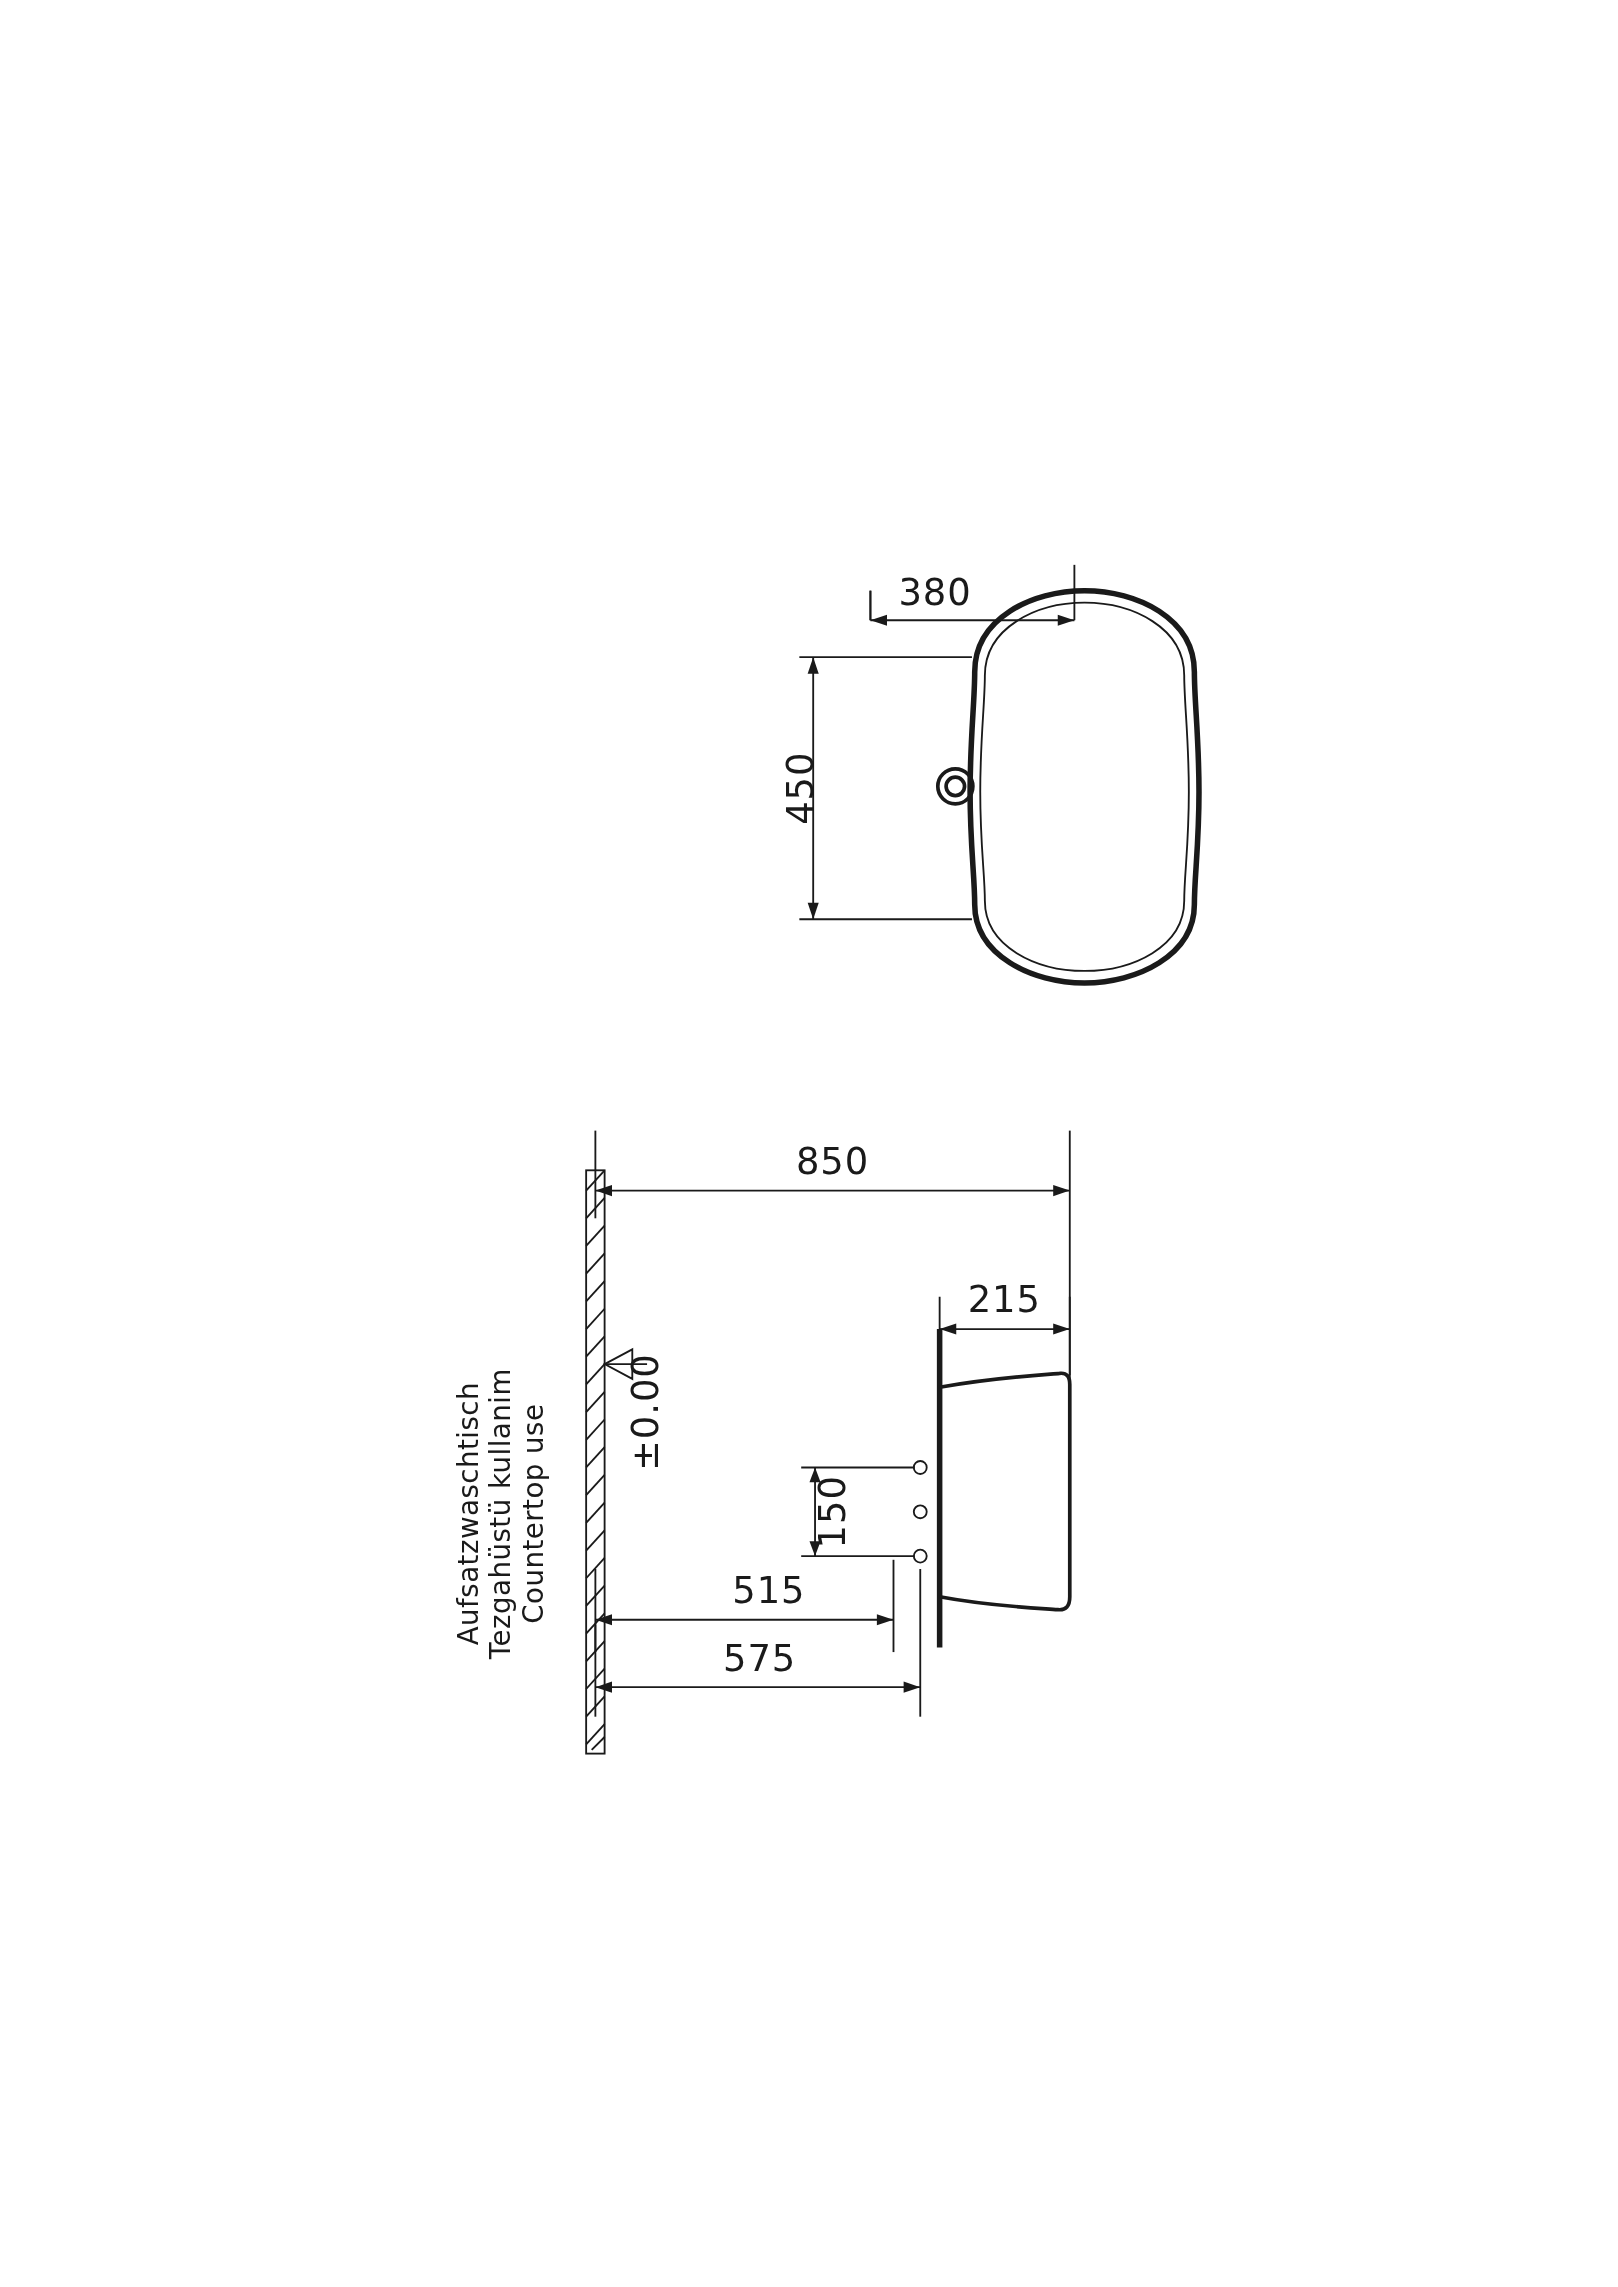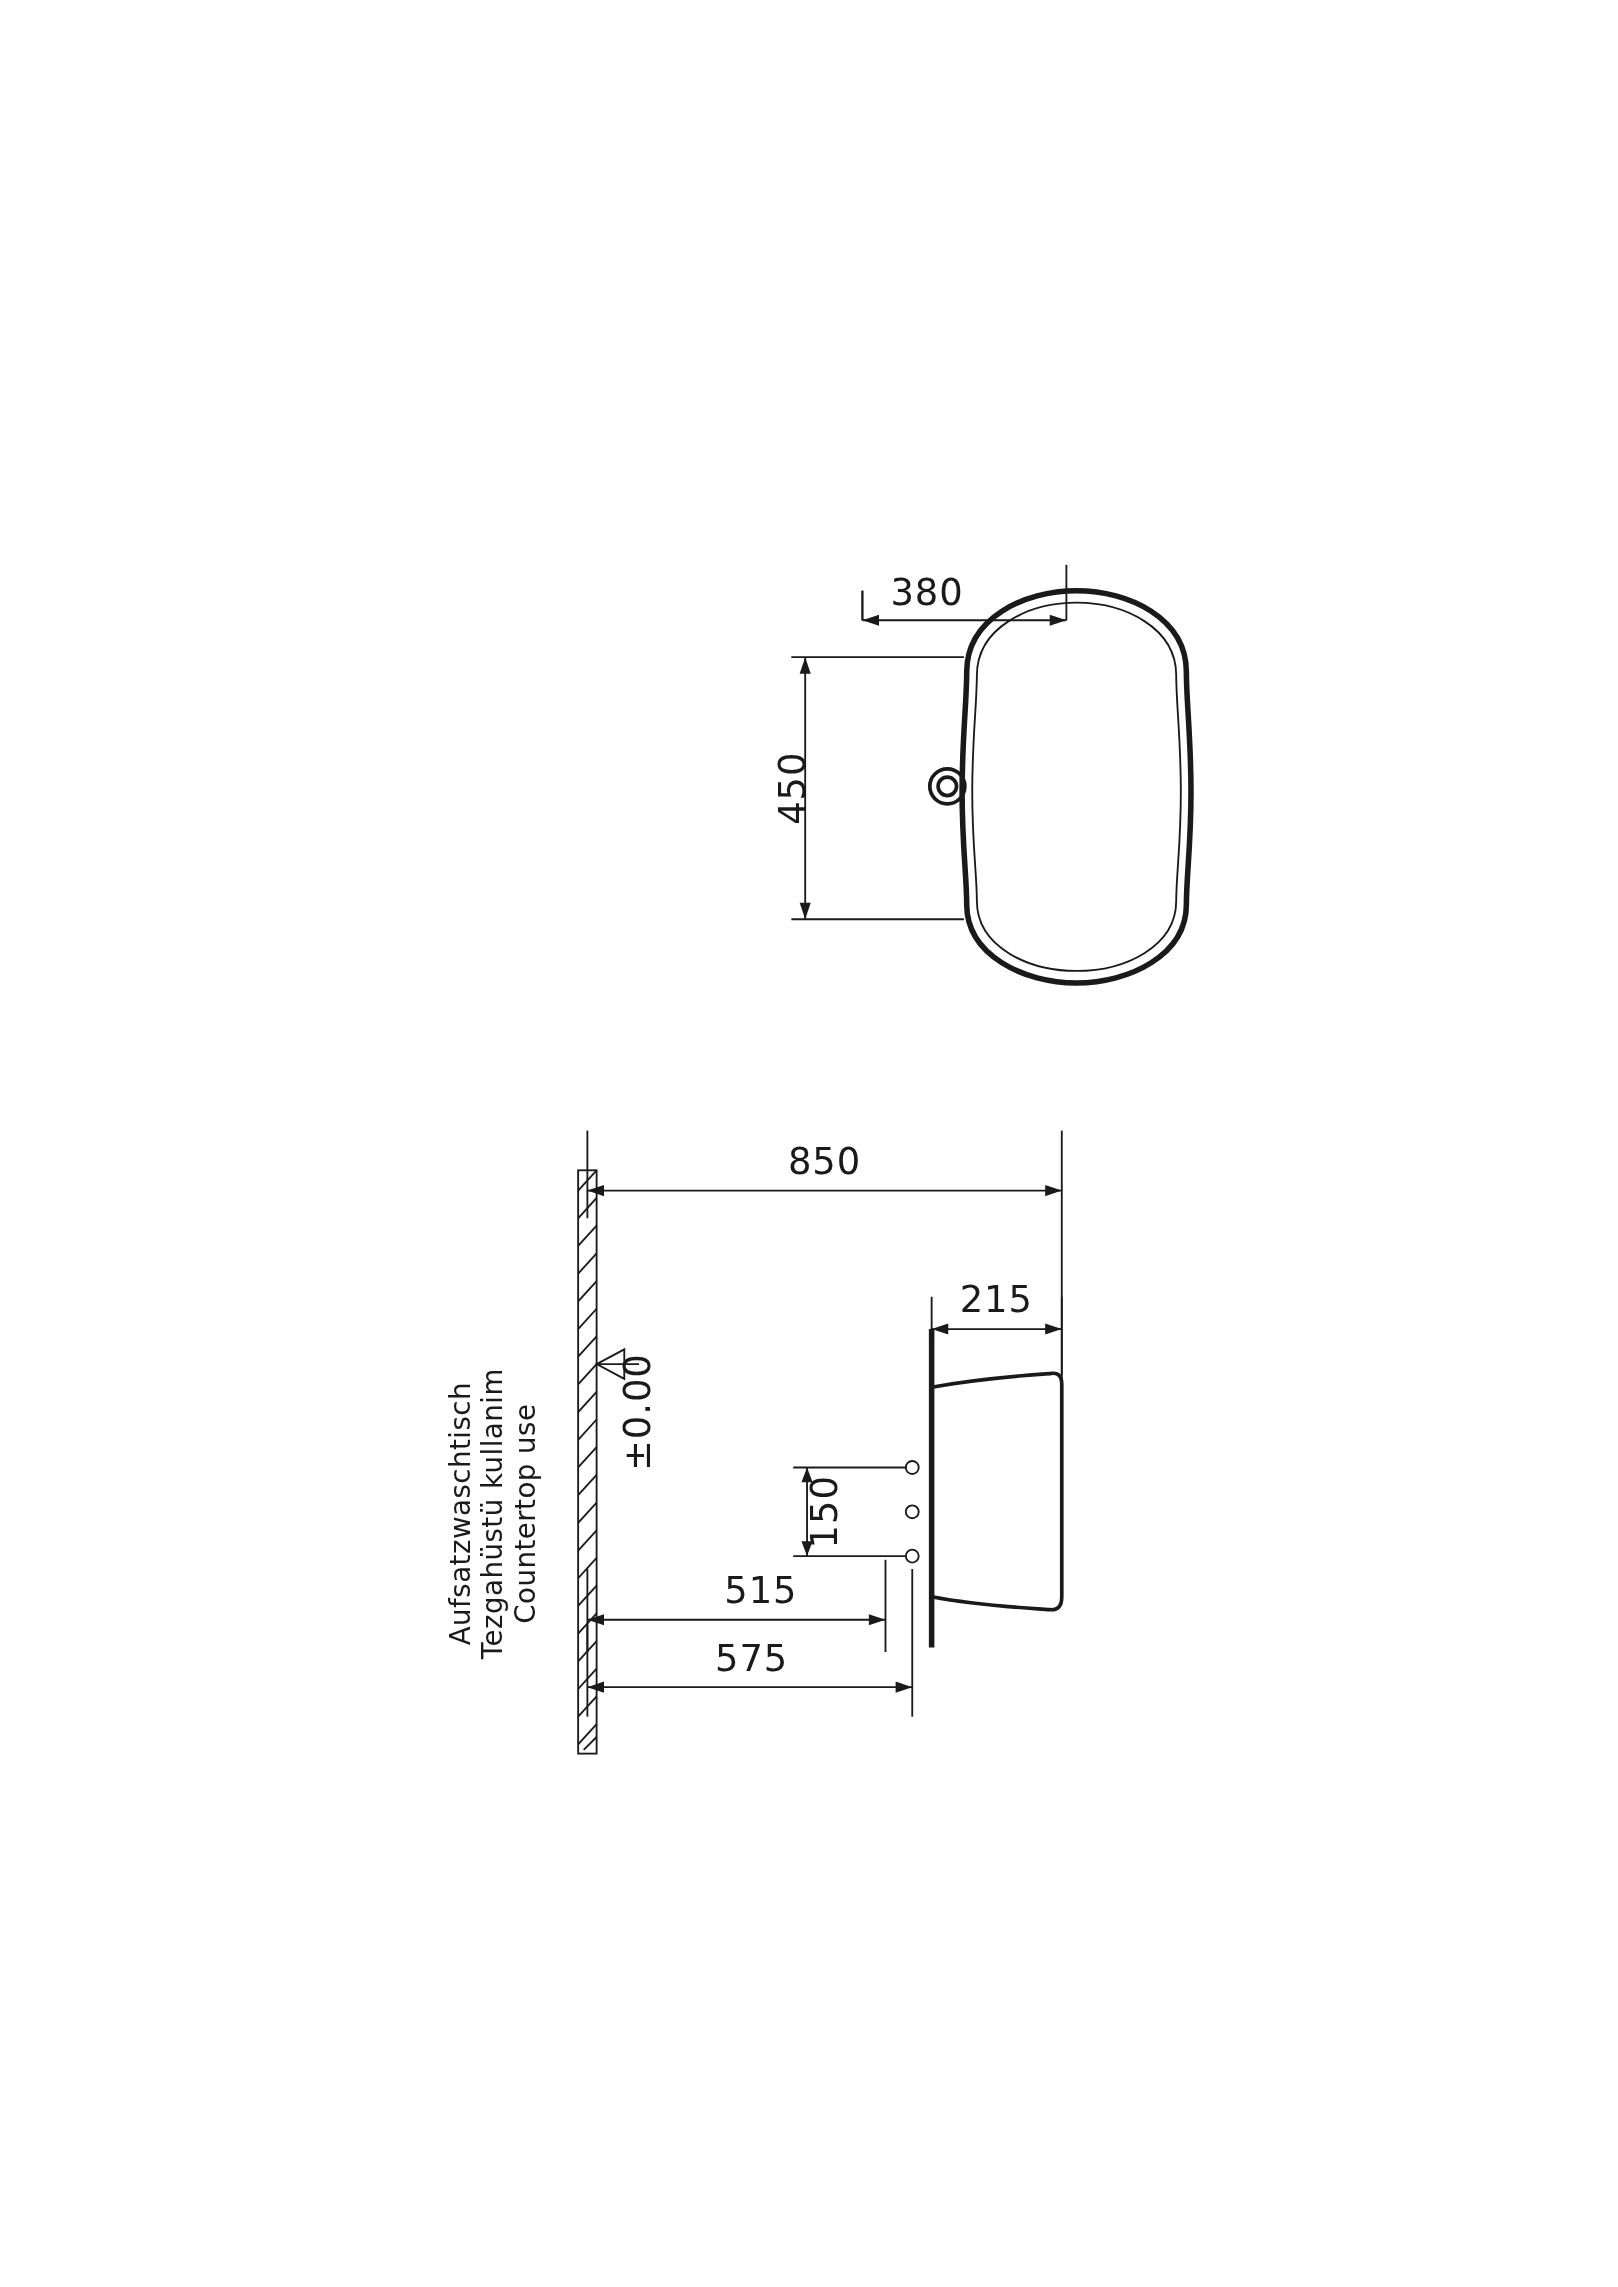--- a/index.html
+++ b/index.html
@@ -10,21 +10,21 @@
   body {
     width: 1619px;
     height: 2288px;
     position: relative;
     font-family: "DejaVu Sans", sans-serif;
     color: #1a1a1a;
     overflow: hidden;
   }
   .sheet {
     position: absolute;
-    left: 4px;
+    left: 12px;
     top: 0;
     width: 1571px;
     height: 2288px;
   }
   svg.drawing {
     position: absolute;
     left: 0;
     top: 0;
     width: 1619px;
     height: 2288px;

